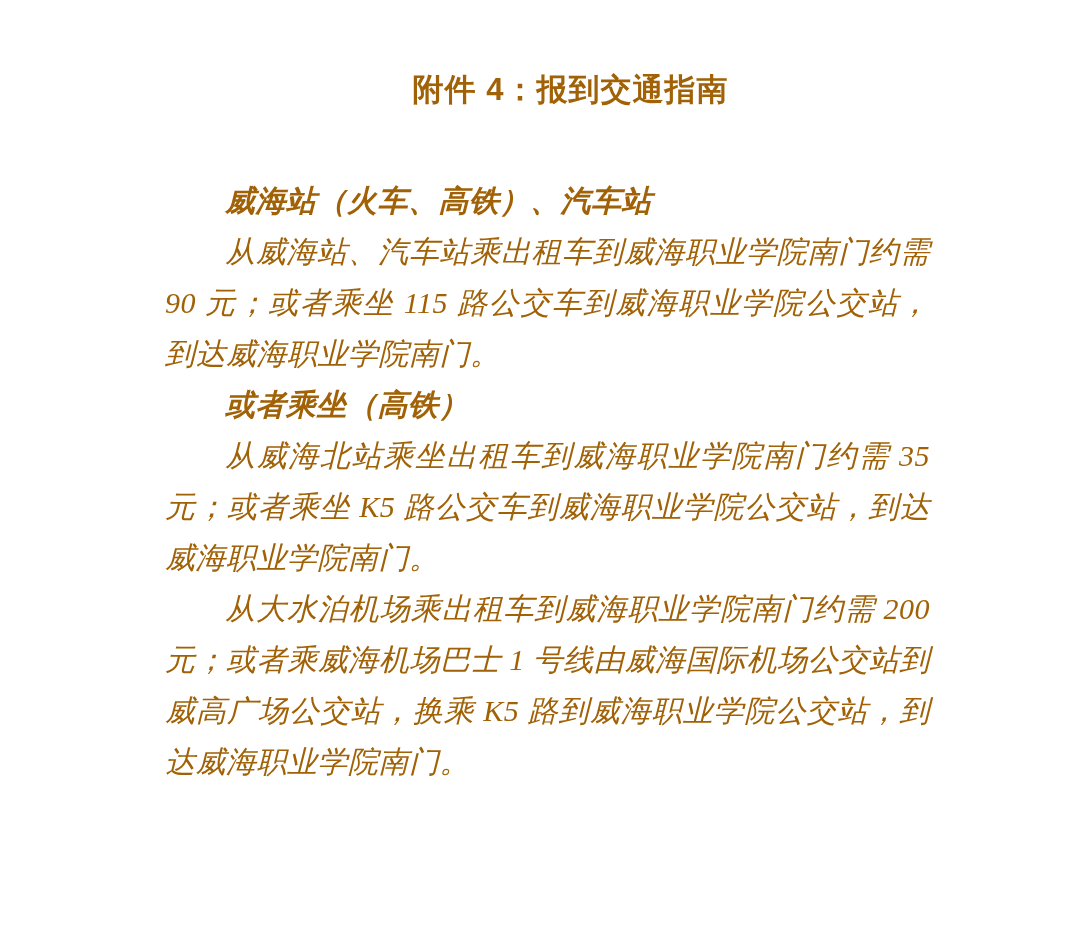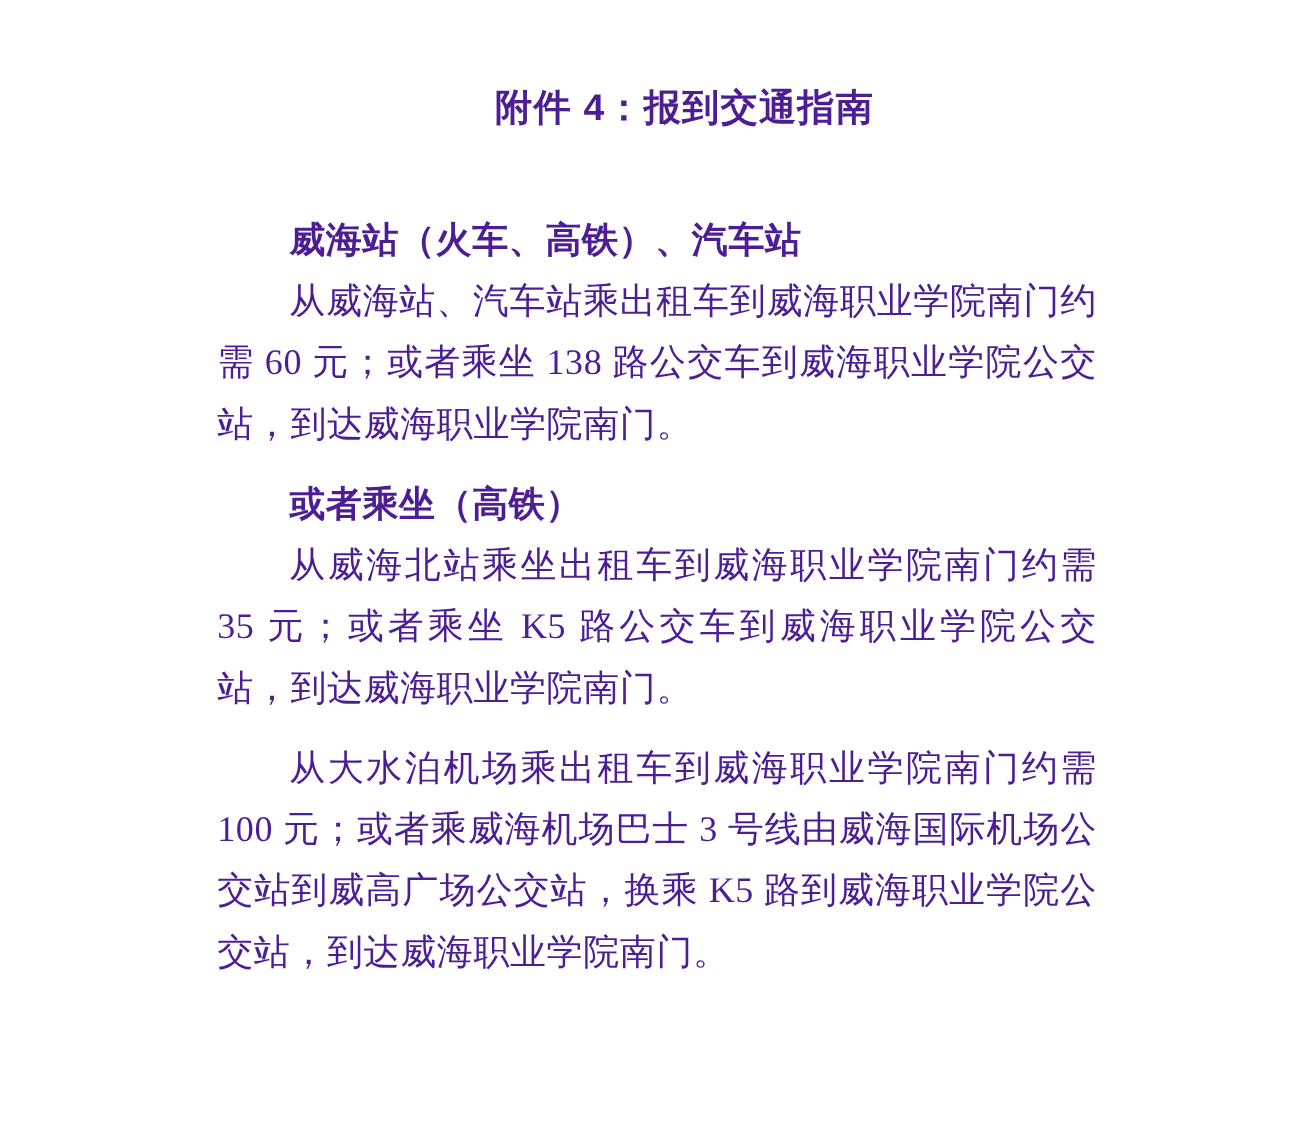--- a/index.html
+++ b/index.html
@@ -10,37 +10,38 @@
     width: 1080px;
     height: 942px;
     background: #ffffff;
     overflow: hidden;
   }
   .page {
     box-sizing: border-box;
     width: 1080px;
     height: 942px;
     padding: 68px 150px 0 165px;
-    color: #4c1d95;
+    color: #a16207;
     font-family: "Liberation Serif", "DejaVu Serif", serif;
     font-size: 30px;
   }
   .doc-title {
     margin: 0 0 63px 0;
     font-family: "Liberation Sans", "DejaVu Sans", sans-serif;
     font-size: 31px;
     font-weight: bold;
     line-height: 44px;
     text-align: center;
     letter-spacing: 1px;
     position: relative;
     left: 23px;
   }
   .doc-section {
-    margin: 16px;
+    margin: 0;
+    font-style: italic;
   }
   .sec-heading {
     margin: 0;
     font-size: 30px;
     font-weight: bold;
     line-height: 51px;
     text-indent: 2em;
     letter-spacing: 0.5px;
   }
   .sec-body {
@@ -53,25 +54,25 @@
 </style>
 </head>
 <body>
 
 <main class="page">
 
   <h1 class="doc-title">附件 4：报到交通指南</h1>
 
   <section class="doc-section">
     <h2 class="sec-heading">威海站（火车、高铁）、汽车站</h2>
-    <p class="sec-body">从威海站、汽车站乘出租车到威海职业学院南门约需 60 元；或者乘坐 138 路公交车到威海职业学院公交站，到达威海职业学院南门。</p>
+    <p class="sec-body">从威海站、汽车站乘出租车到威海职业学院南门约需 90 元；或者乘坐 115 路公交车到威海职业学院公交站，到达威海职业学院南门。</p>
   </section>
 
   <section class="doc-section">
     <h2 class="sec-heading">或者乘坐（高铁）</h2>
     <p class="sec-body">从威海北站乘坐出租车到威海职业学院南门约需 35 元；或者乘坐 K5 路公交车到威海职业学院公交站，到达威海职业学院南门。</p>
   </section>
 
   <section class="doc-section">
-    <p class="sec-body">从大水泊机场乘出租车到威海职业学院南门约需 100 元；或者乘威海机场巴士 3 号线由威海国际机场公交站到威高广场公交站，换乘 K5 路到威海职业学院公交站，到达威海职业学院南门。</p>
+    <p class="sec-body">从大水泊机场乘出租车到威海职业学院南门约需 200 元；或者乘威海机场巴士 1 号线由威海国际机场公交站到威高广场公交站，换乘 K5 路到威海职业学院公交站，到达威海职业学院南门。</p>
   </section>
 
 </main>
 
 </body></html>

